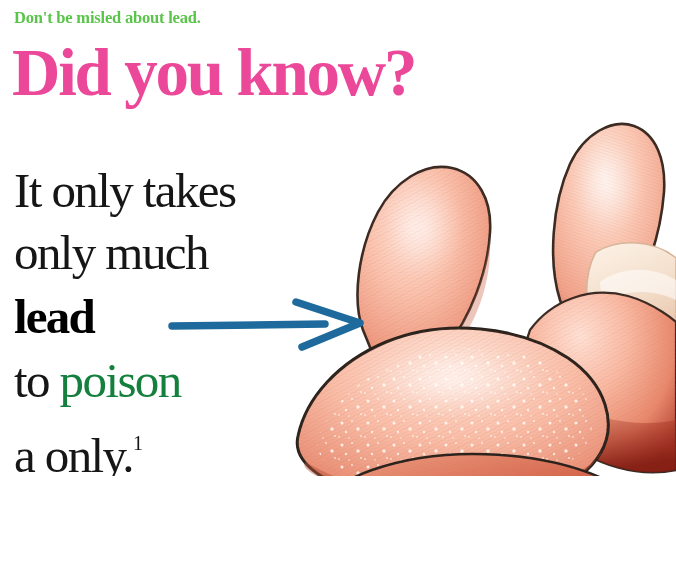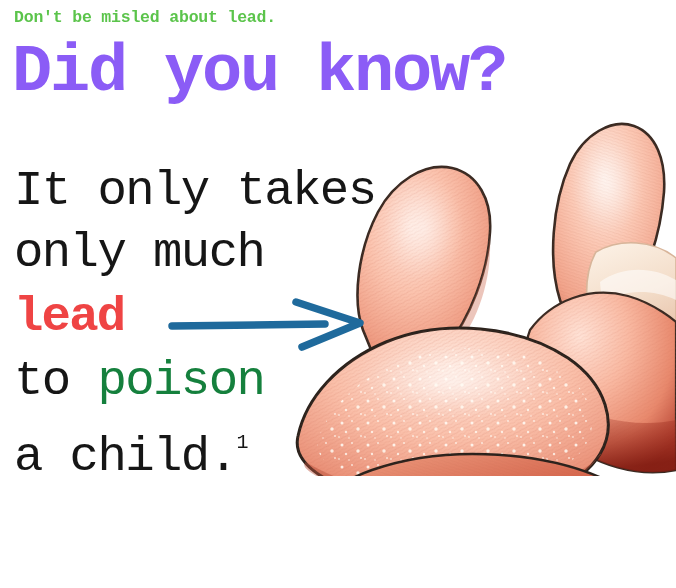--- a/index.html
+++ b/index.html
@@ -6,21 +6,21 @@
     margin: 0;
     padding: 0;
     background: #ffffff;
   }
   #poster {
     position: relative;
     width: 676px;
     height: 476px;
     background: #ffffff;
     overflow: hidden;
-    font-family: Liberation Mono, monospace;
+    font-family: Liberation Serif, serif;
     -webkit-font-smoothing: antialiased;
   }
 
   
   .photo-layer {
     position: absolute;
     inset: 0;
     z-index: 1;
     pointer-events: none;
   }
@@ -44,21 +44,21 @@
   }
 
   .headline {
     position: absolute;
     left: 12px;
     top: 36px;
     font-size: 67px;
     line-height: 72px;
     font-weight: bold;
     letter-spacing: -2.2px;
-    color: #8b5cf6;
+    color: #ec4899;
     white-space: nowrap;
   }
 
   .body-lines {
     position: absolute;
     left: 14px;
     top: 148px;
     width: 330px;
     margin-top: 12px;
   }
@@ -69,21 +69,21 @@
     letter-spacing: -1.6px;
     color: #161616;
     white-space: nowrap;
   }
   .body-line.lead-line {
     height: 66px;
     line-height: 66px;
   }
   .word-lead {
     font-weight: bold;
-    color: #ef4444;
+    color: #000000;
     letter-spacing: -1.8px;
   }
   .word-poison {
     color: #15803d;
   }
   .footnote-mark {
     font-size: 20px;
     vertical-align: 22px;
     letter-spacing: 0;
     color: #161616;
@@ -333,21 +333,21 @@
     <div class="body-lines">
       <div class="body-line">It only takes</div>
       <div class="body-line">only much</div>
       <div class="body-line lead-line">
         <span class="word-lead">lead</span>
       </div>
       <div class="body-line">
         <span>to </span><span class="word-poison">poison</span>
       </div>
       <div class="body-line">
-        <span>a child.</span><span class="footnote-mark">1</span>
+        <span>a only.</span><span class="footnote-mark">1</span>
       </div>
     </div>
   </div>
 
   <div class="arrow">
     <svg width="210" height="56" viewBox="0 0 210 56" xmlns="http://www.w3.org/2000/svg">
       <g fill="none" stroke="#1f6a9c" stroke-width="7.5" stroke-linecap="round" stroke-linejoin="round">
         <path d="M4 30 L157 28"></path>
         <path d="M128 6 L192 27 L134 51"></path>
       </g>

